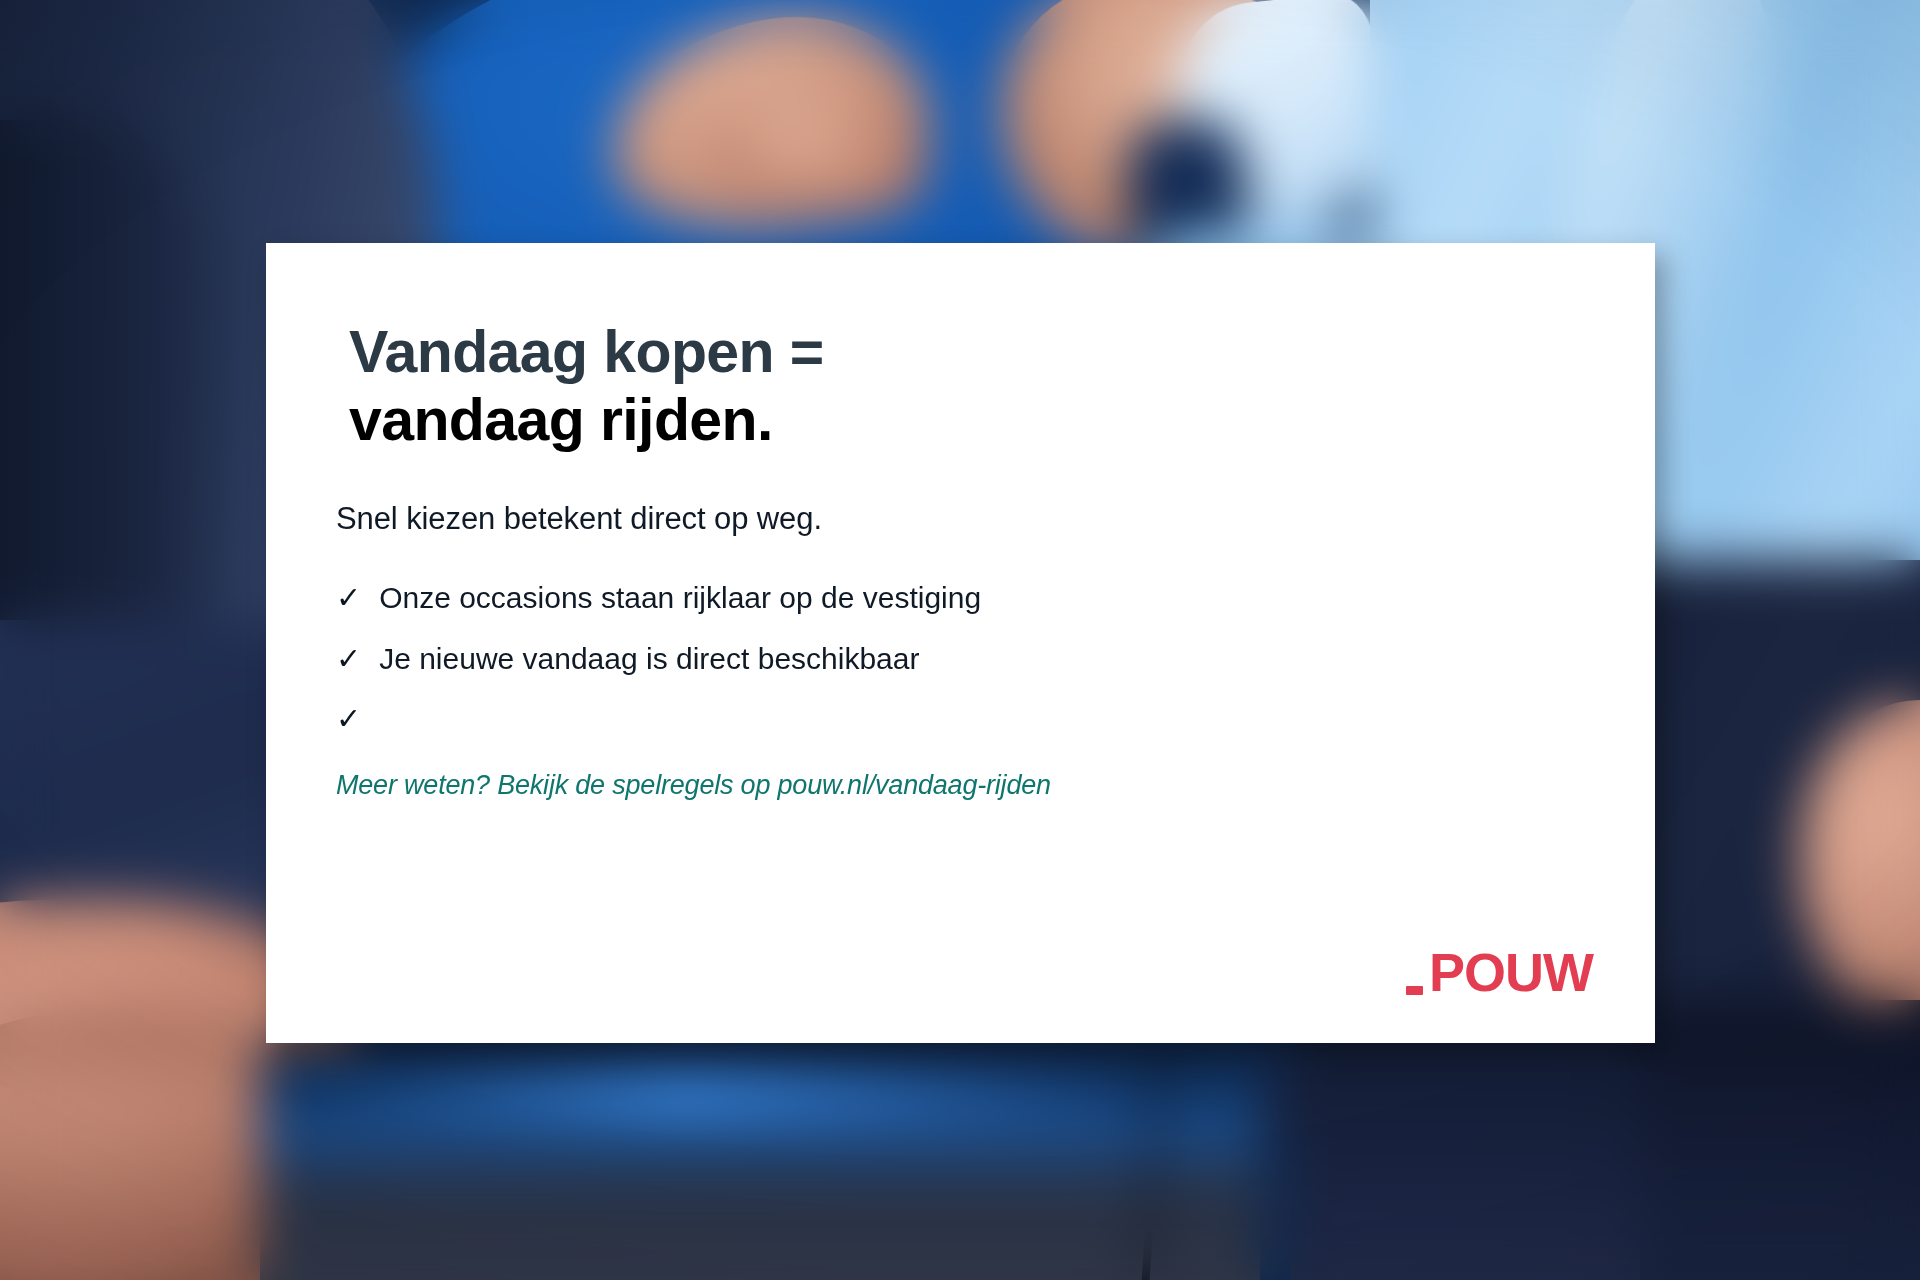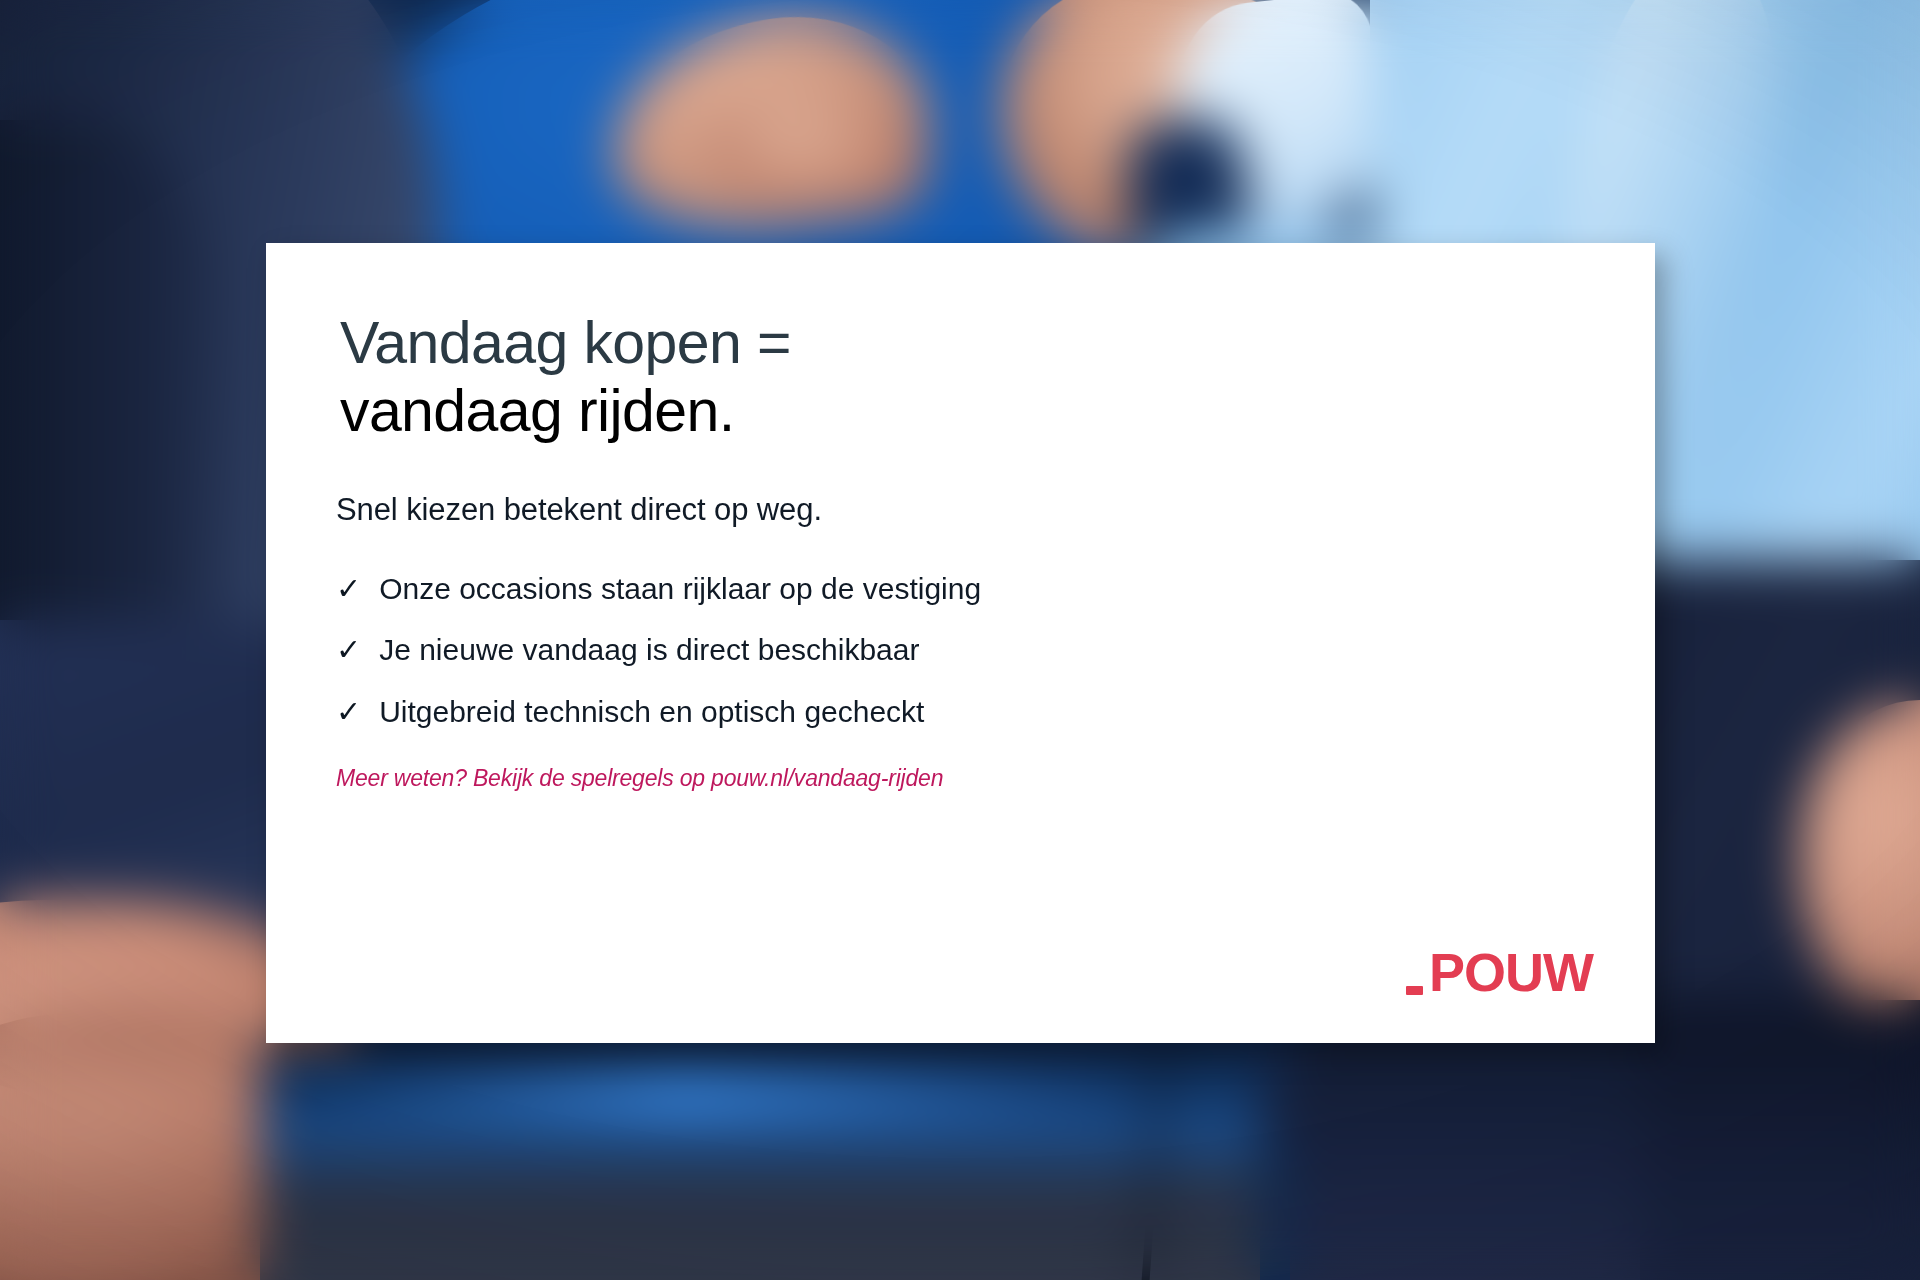--- a/index.html
+++ b/index.html
@@ -198,24 +198,24 @@
     width: 1389px;
     height: 800px;
     background: #ffffff;
     box-shadow: 10px 12px 26px rgba(0,0,0,0.30);
     box-sizing: border-box;
     padding: 62px 70px 0 70px;
   }
 
   .headline {
     font-size: 59px;
-    font-weight: 400;
+    font-weight: 700;
     line-height: 1.16;
     letter-spacing: -0.6px;
-    margin: 4px;
+    margin: 13px;
     color: #2b3a44;
   }
   .headline .line2 {
     display: block;
     color: #000000;
   }
 
   .subhead {
     margin: 46px 0 0 0;
     font-size: 31px;
@@ -241,23 +241,23 @@
   .check {
     font-size: 30px;
     color: #0d1722;
     flex: 0 0 auto;
     line-height: 1;
     font-family: "DejaVu Sans", sans-serif;
   }
 
   .footnote {
     margin: 36px 0 0 0;
-    font-size: 23px;
+    font-size: 27px;
     font-style: italic;
-    color: #be185d;
+    color: #0f766e;
     letter-spacing: -0.2px;
   }
 
   .logo {
     position: absolute;
     right: 62px;
     bottom: 44px;
     display: flex;
     align-items: flex-end;
     gap: 6px;
@@ -325,21 +325,20 @@
       <li>
         <span class="check">✓</span>
         <span>Onze occasions staan rijklaar op de vestiging</span>
       </li>
       <li>
         <span class="check">✓</span>
         <span>Je nieuwe vandaag is direct beschikbaar</span>
       </li>
       <li>
         <span class="check">✓</span>
-        <span>Uitgebreid technisch en optisch gecheckt</span>
       </li>
     </ul>
 
     <p class="footnote">Meer weten? Bekijk de spelregels op pouw.nl/vandaag-rijden</p>
 
     <div class="logo">
       <span class="logo-dot"></span>
       <span class="logo-word">POUW</span>
     </div>
 

